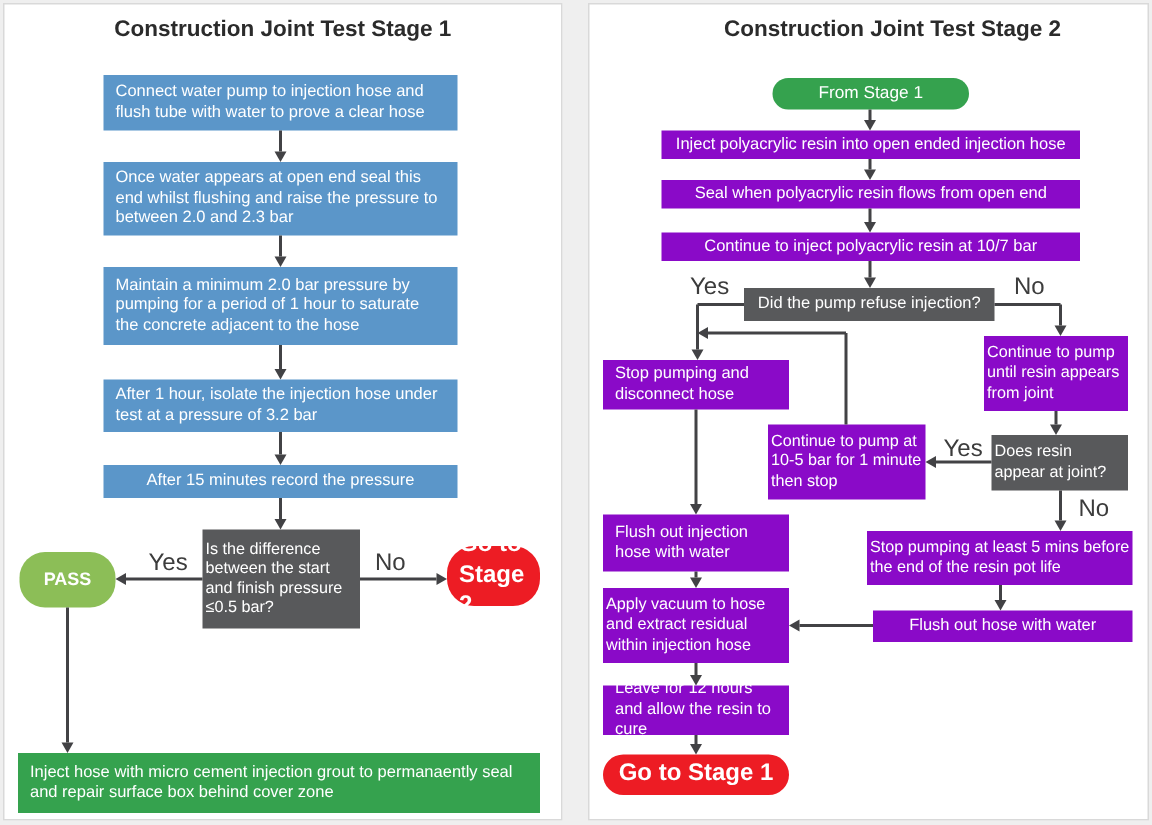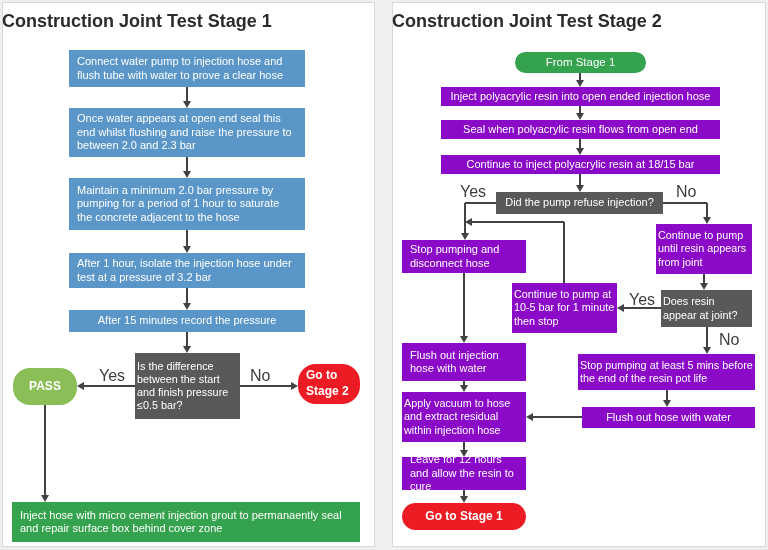--- a/index.html
+++ b/index.html
@@ -3,32 +3,32 @@
 <meta charset="utf-8">
 <style>
   html,body{margin:0;padding:0;}
   body{
     width:768px;height:550px;position:relative;overflow:hidden;
     background:#efefef;
     font-family:"Liberation Sans", sans-serif;
   }
   .panel{position:absolute;background:#ffffff;border:1px solid #d9d9d9;box-sizing:border-box;}
   .ptitle{
-    position:absolute;font-size:18px;font-weight:bold;color:#2b2b2b;
+    position:absolute;text-align:center;font-size:15px;font-weight:bold;color:#2b2b2b;
   }
   .node{
     position:absolute;box-sizing:border-box;display:flex;align-items:center;justify-content:center;
     color:#ffffff;font-size:11px;line-height:1.22;padding:2px 8px;
   }
   .blue{background:var(--blue,#5b96c9);}
   .purple{background:var(--purple,#8a0ac8);}
   .gray{background:var(--gray,#58595b);}
   .green{background:var(--green,#35a24e);}
   .lgreen{background:var(--lightgreen,#8cbe57);border-radius:17px;font-weight:bold;font-size:12px;}
-  .red{background:var(--red,#ed1c24);border-radius:18px;font-weight:bold;font-size:12px;line-height:1.3;}
+  .red{background:var(--red,#ed1c24);border-radius:18px;font-weight:bold;font-size:16px;line-height:1.3;}
   .pill{border-radius:11px;}
   .nowrap{white-space:nowrap;padding:2px 2px;}
   .tight{padding:2px 2px;font-size:10.8px;}
   .vline,.hline{position:absolute;background:var(--line,#424245);}
   .vline{width:1.5px;}
   .hline{height:1.5px;}
   .ah-d{position:absolute;width:0;height:0;border-left:4.5px solid transparent;border-right:4.5px solid transparent;border-top:7px solid var(--line,#424245);}
   .ah-l{position:absolute;width:0;height:0;border-top:4.5px solid transparent;border-bottom:4.5px solid transparent;border-right:7px solid var(--line,#424245);}
   .ah-r{position:absolute;width:0;height:0;border-top:4.5px solid transparent;border-bottom:4.5px solid transparent;border-left:7px solid var(--line,#424245);}
   .lbl{position:absolute;font-size:16px;color:#3c3c3c;}
@@ -75,21 +75,21 @@
 
 <div class="vline" style="left:44.25px;top:405px;height:90px"></div>
 <div class="ah-d" style="left:40.5px;top:495px"></div>
 
 <div class="ptitle" style="left:392px;top:11px;width:406px">Construction Joint Test Stage 2</div>
 
 <div class="node green pill" style="left:515px;top:52px;width:131px;height:21px;font-weight:normal;font-size:11.5px">From Stage 1</div>
 
 <div class="node purple nowrap" style="left:441px;top:87px;width:279px;height:19px">Inject polyacrylic resin into open ended injection hose</div>
 <div class="node purple nowrap" style="left:441px;top:120px;width:279px;height:19px">Seal when polyacrylic resin flows from open end</div>
-<div class="node purple nowrap" style="left:441px;top:155px;width:279px;height:19px">Continue to inject polyacrylic resin at 18/15 bar</div>
+<div class="node purple nowrap" style="left:441px;top:155px;width:279px;height:19px">Continue to inject polyacrylic resin at 10/7 bar</div>
 
 <div class="node gray nowrap" style="left:496px;top:192px;width:167px;height:22px">Did the pump refuse injection?</div>
 
 <div class="node purple" style="left:402px;top:240px;width:124px;height:33px">Stop pumping and disconnect hose</div>
 <div class="node purple tight" style="left:656px;top:224px;width:96px;height:50px">Continue to pump until resin appears from joint</div>
 <div class="node purple tight" style="left:512px;top:283px;width:105px;height:50px">Continue to pump at 10-5 bar for 1 minute then stop</div>
 
 <div class="node gray tight" style="left:661px;top:290px;width:91px;height:37px">Does resin appear at joint?</div>
 
 <div class="node purple" style="left:402px;top:343px;width:124px;height:38px">Flush out injection hose with water</div>

